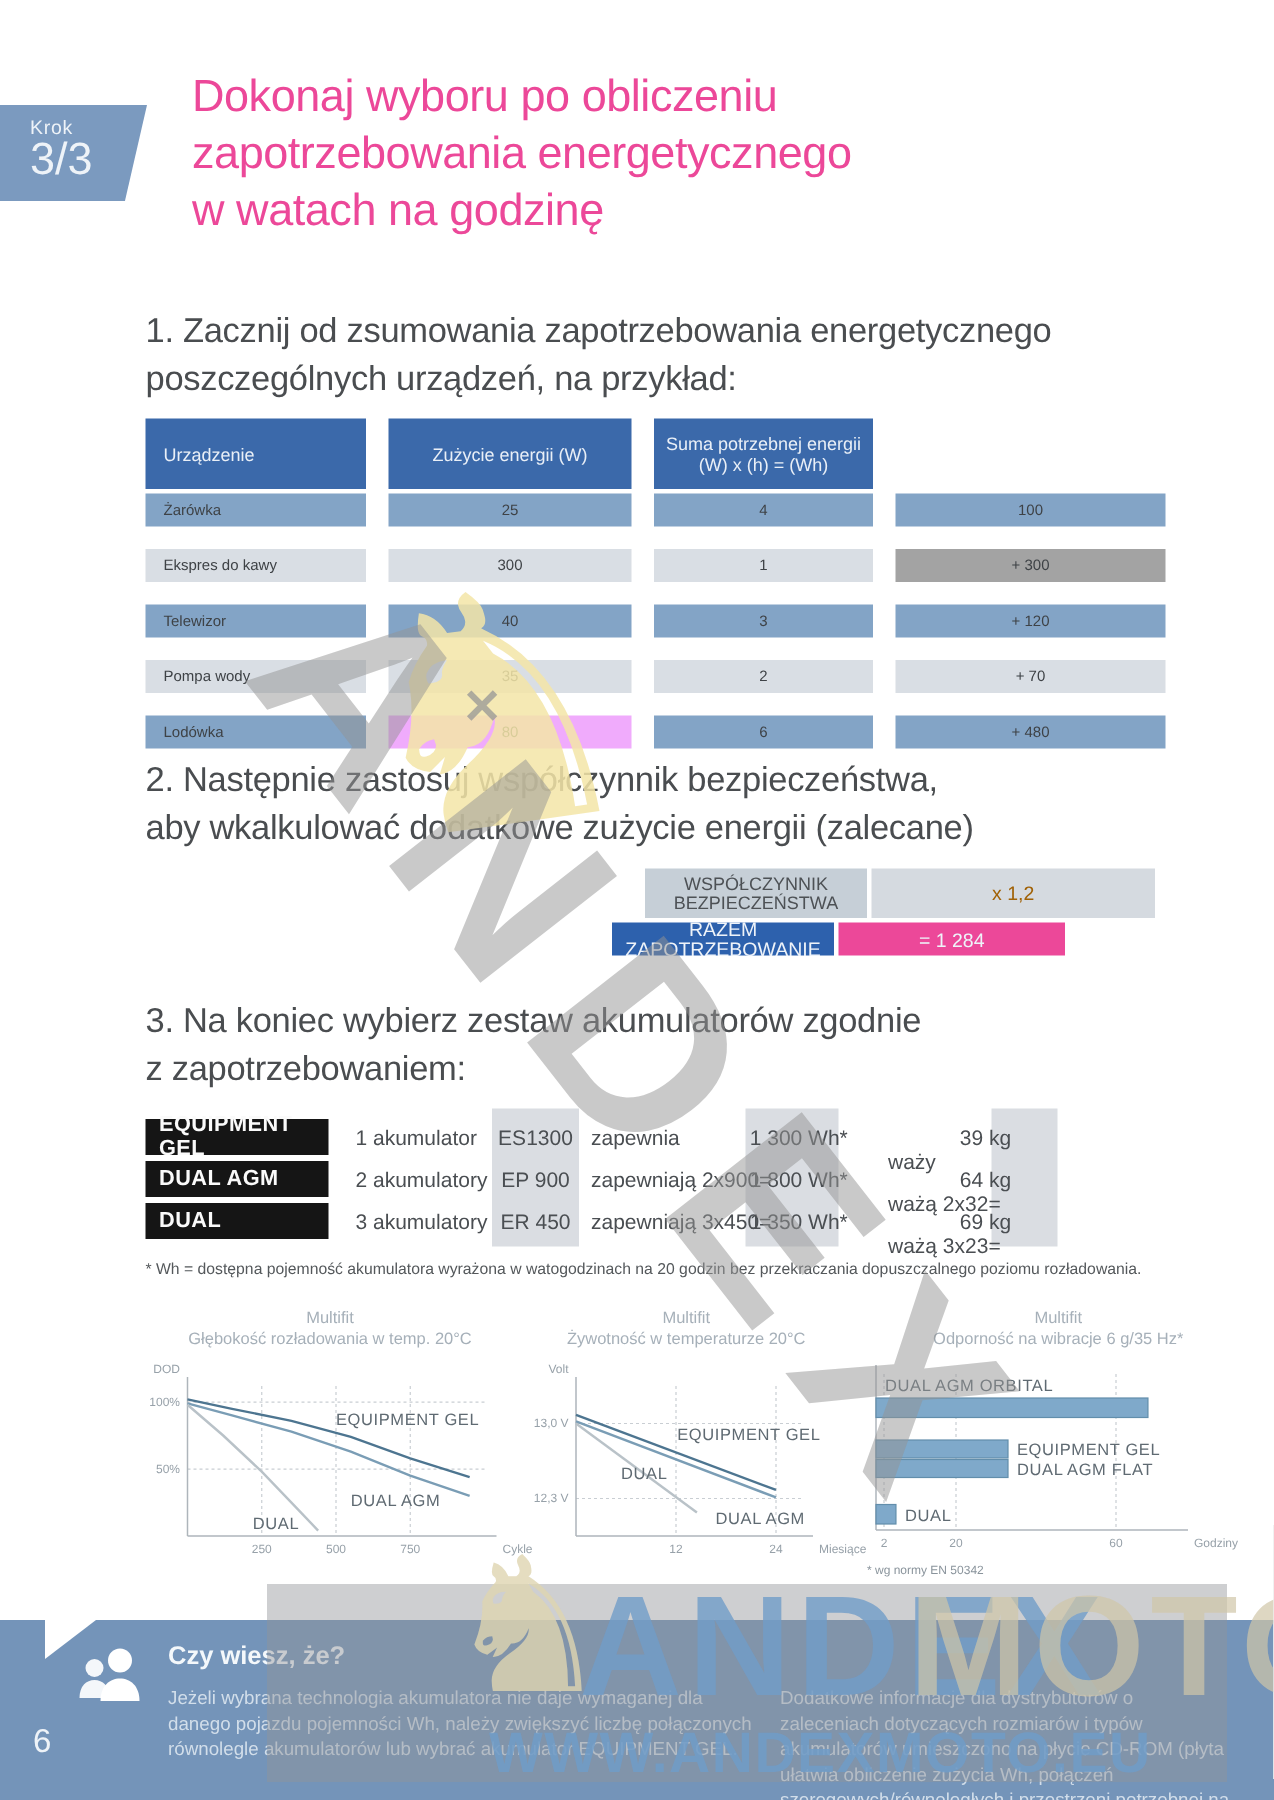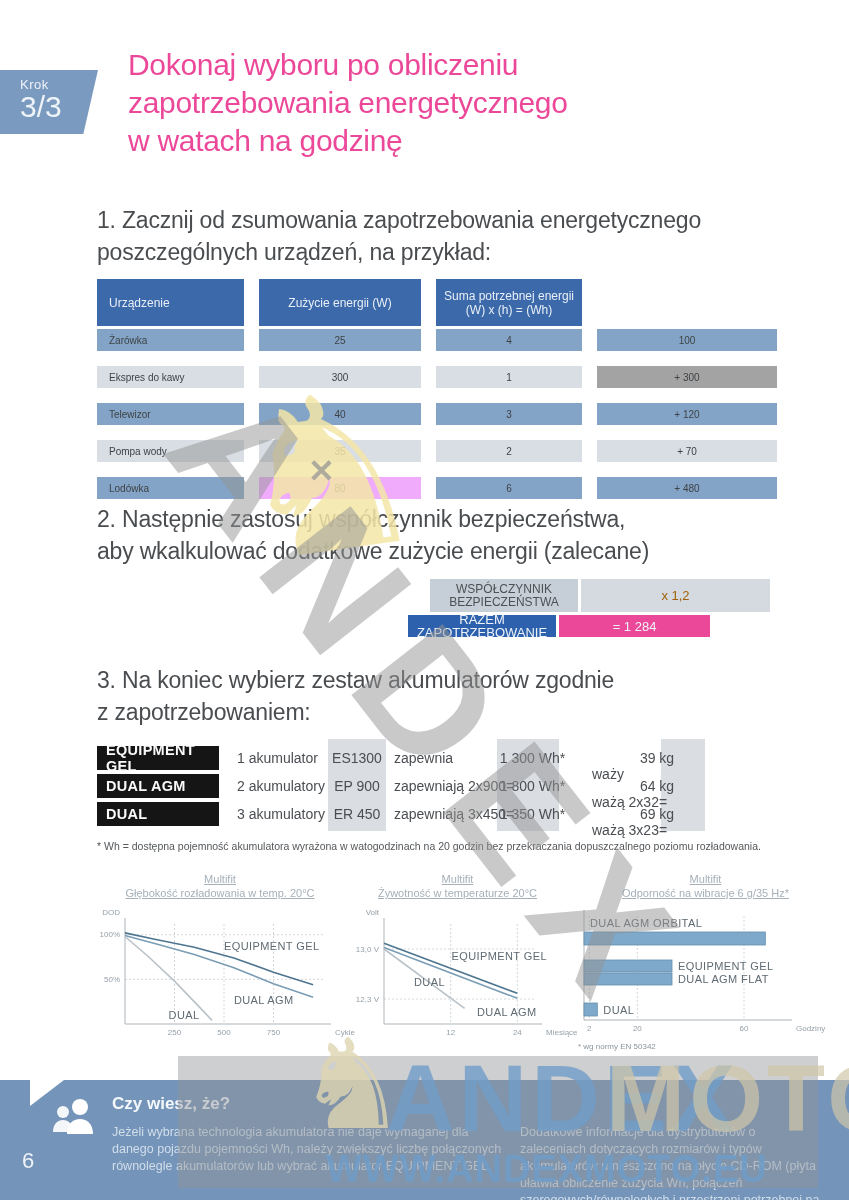--- a/index.html
+++ b/index.html
@@ -51,21 +51,21 @@
   .bat-prov{left:297px;}
   .bat-wh{left:400px;width:71px;justify-content:center;}
   .bat-weigh{left:495px;margin-top:16px;}
   .bat-kg{left:536px;width:48px;justify-content:center;}
   #bat-footnote{position:absolute;left:97px;top:840px;font-size:10.5px;color:#54585b;}
   
   .chart{position:absolute;top:872px;}
   #chart0{left:95px;width:250px;}
   #chart1{left:350px;width:215px;}
   #chart2{left:578px;width:255px;}
-  .chart-title,.chart-sub{text-align:center;font-size:11px;color:#a6b0b9;line-height:14px;text-decoration:underline;}
+  .chart-title,.chart-sub{text-align:center;font-size:11px;color:#a6b0b9;line-height:14px;}
   svg.plot{display:block;margin-top:8px;overflow:visible;}
   svg.plot .grid{stroke:#c9ced3;stroke-width:.8;stroke-dasharray:2 2;}
   svg.plot .axis{stroke:#aeb5bb;stroke-width:1;}
   svg.plot text{font-family:"Liberation Sans",sans-serif;}
   svg.plot .tick{font-size:8px;fill:#97a1a9;}
   svg.plot .serieslabel{font-size:11px;fill:#5f6a72;letter-spacing:.4px;}
   .chart-footnote{font-size:8px;color:#8a949c;margin-top:2px;}
   
   #footer{position:absolute;left:0;top:1080px;width:849px;height:120px;background:#7494b9;}
   #footer-tail{position:absolute;left:30px;top:1080px;width:0;height:0;

